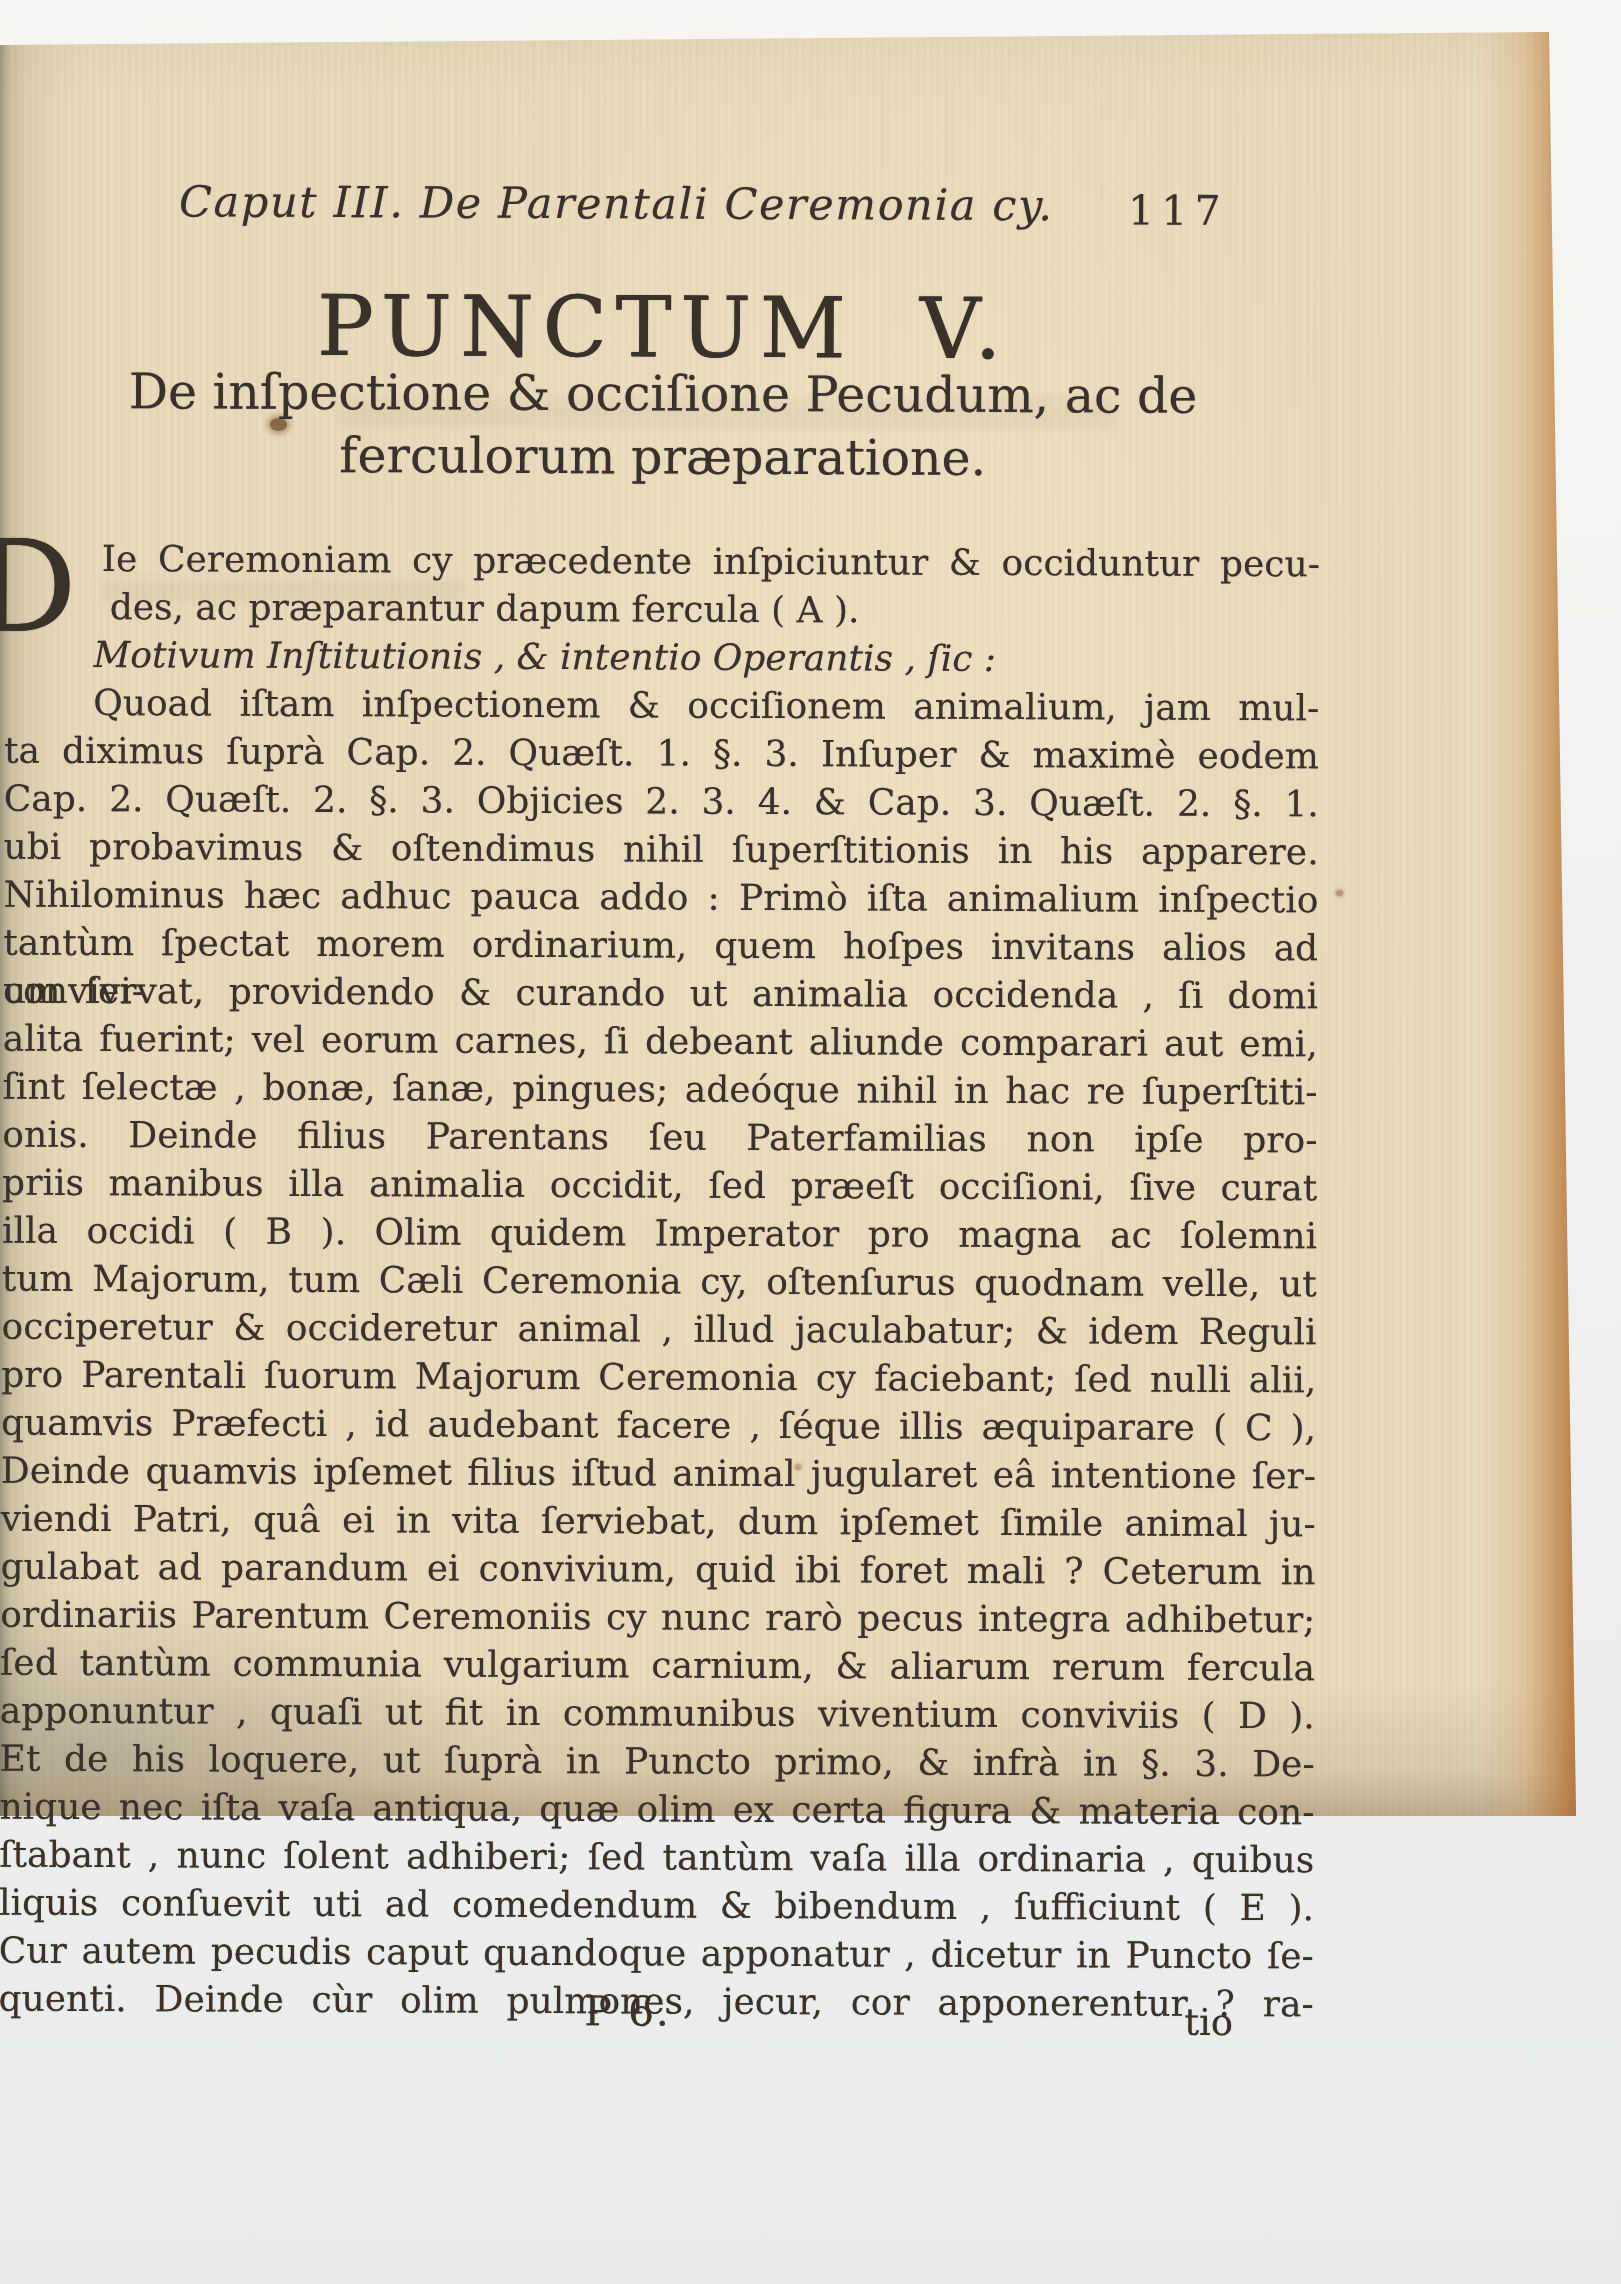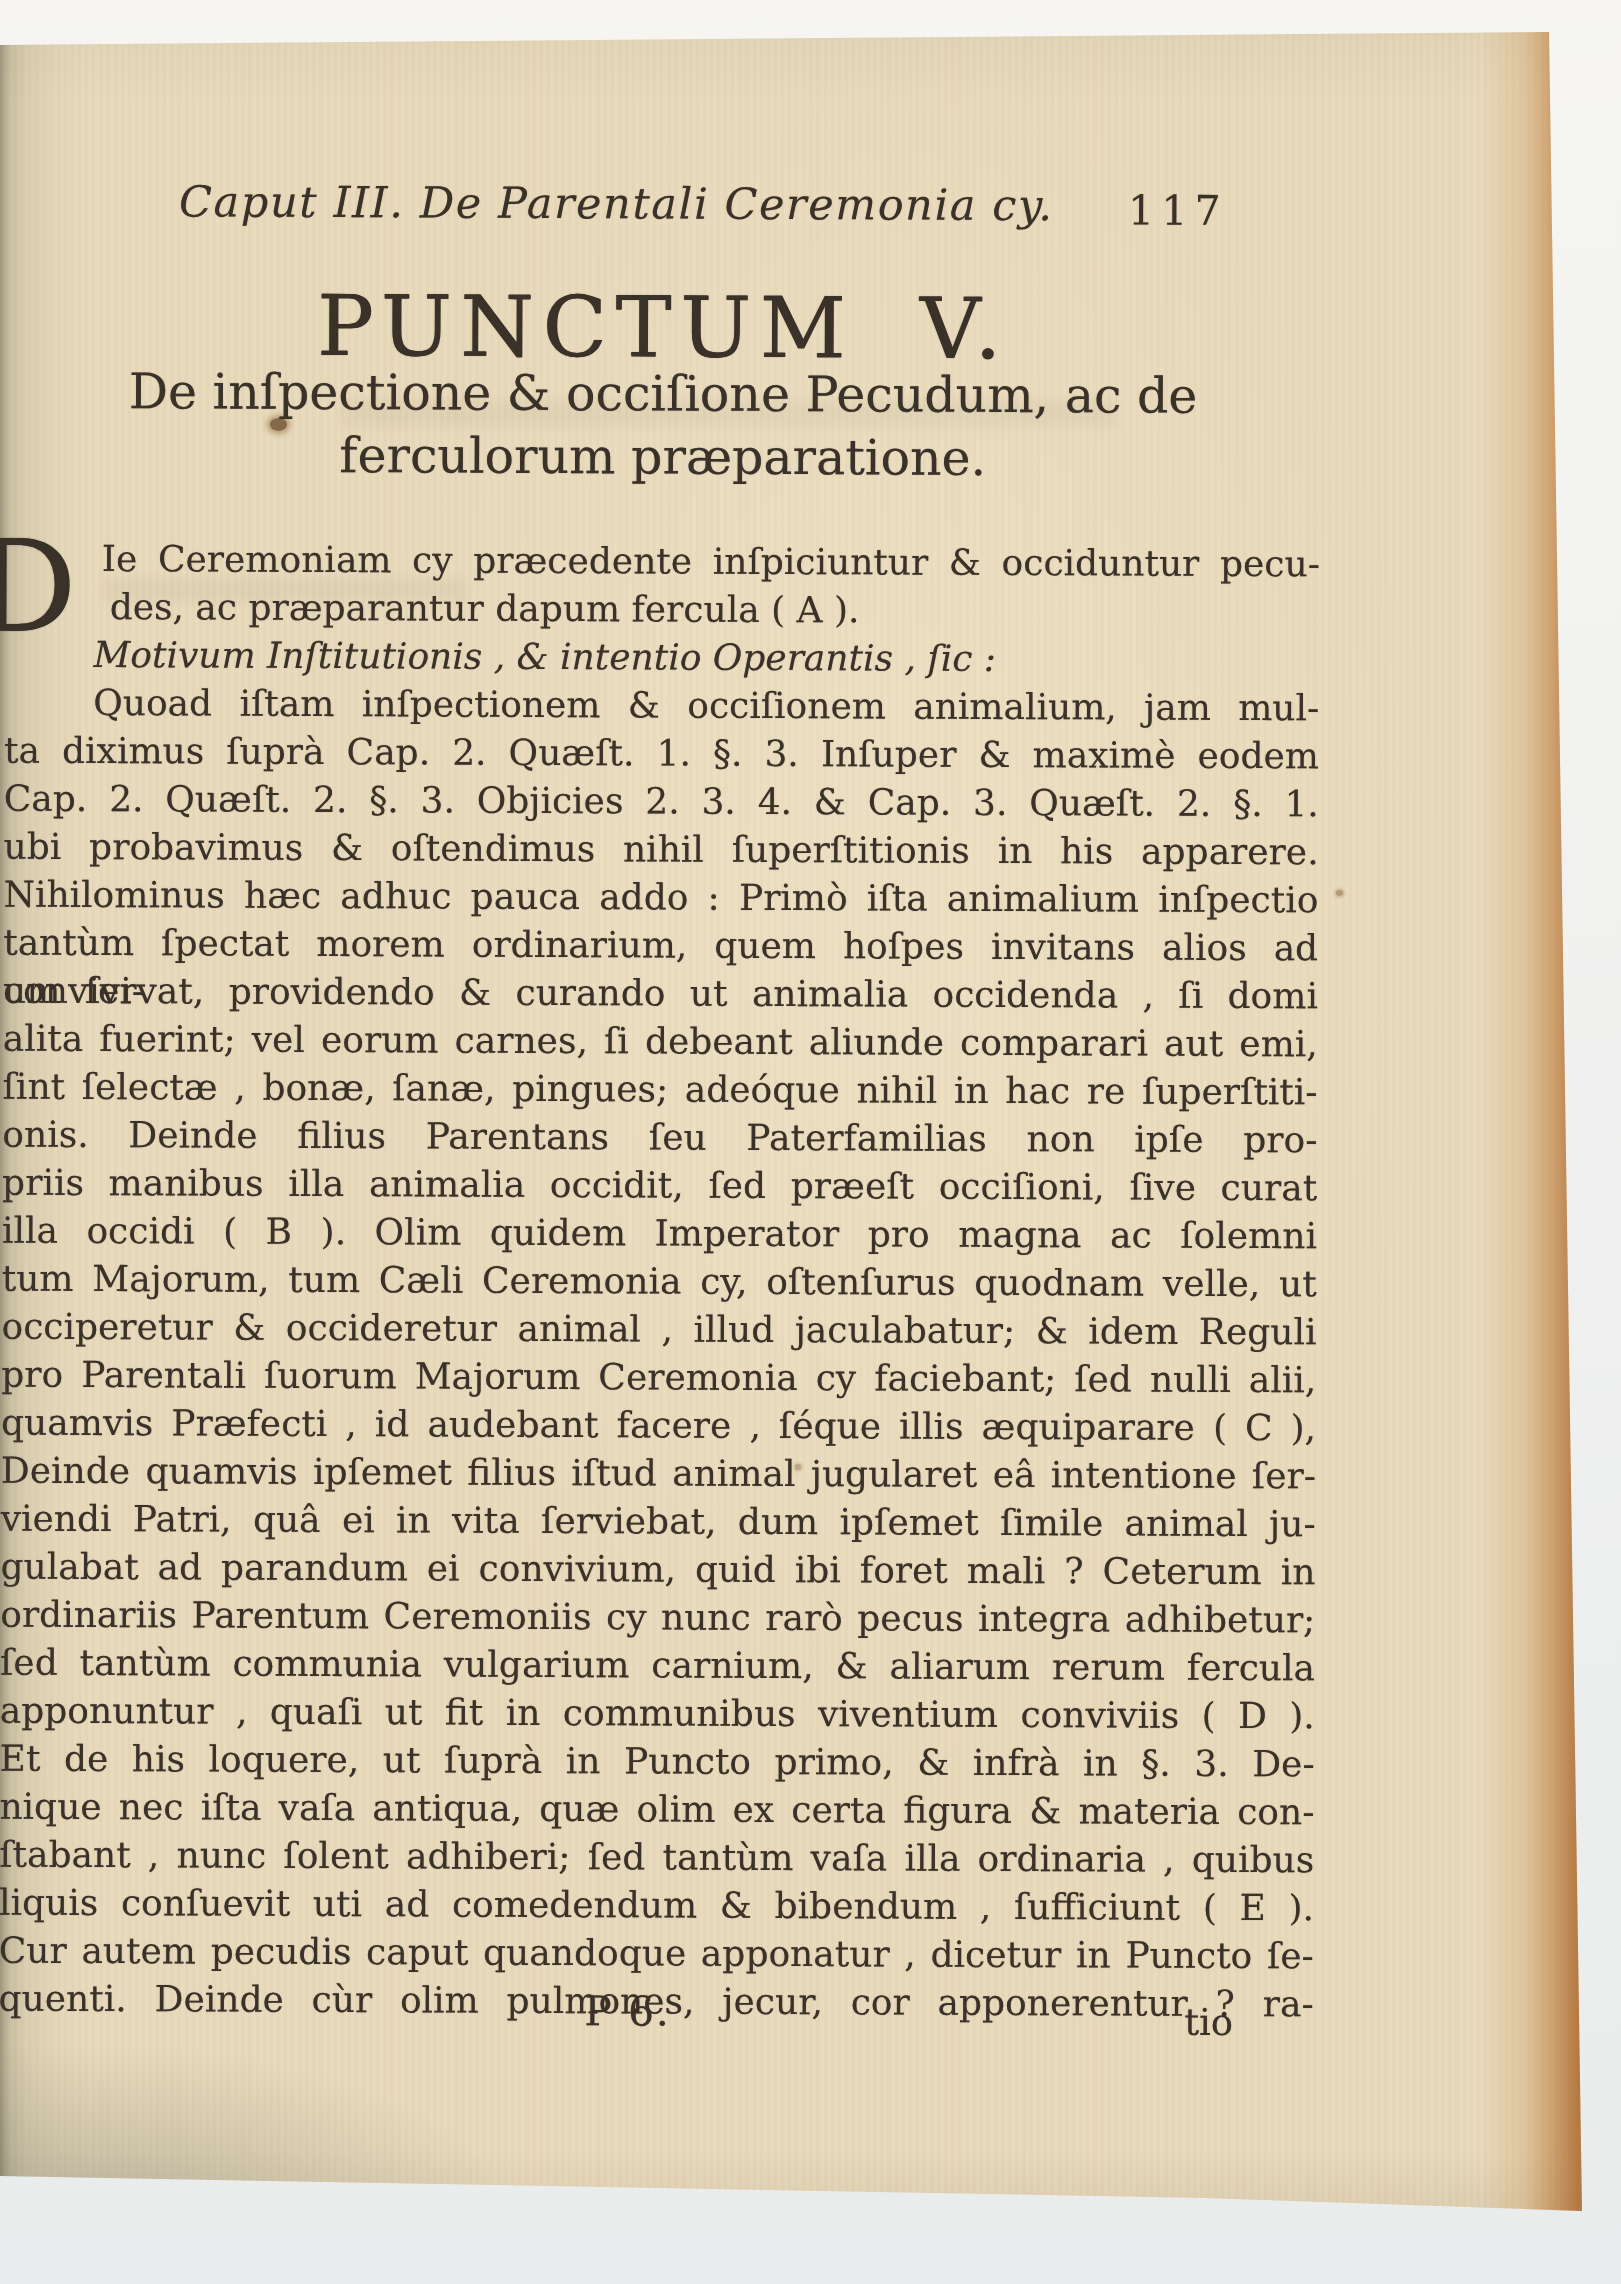--- a/index.html
+++ b/index.html
@@ -3,21 +3,21 @@
 <meta charset="utf-8">
 <title>Scanned book page</title>
 <style>
   html, body {
     margin: 0; padding: 0;
     width: 1622px; height: 2284px;
     overflow: hidden;
     background: linear-gradient(180deg, #f6f5f1 0%, #f1f2f0 40%, #e9ecec 100%);
     font-family: "DejaVu Serif", serif;
   }
-  .scan { position: absolute; inset: 0; width: 1622px; height: 2284px; }
+  .scan { position: absolute; inset: 0; width: 1622px; height: 1816px; }
 
   
   .page {
     position: absolute; inset: 0;
     clip-path: polygon(0px 45px, 1549px 32px, 1582px 2211px, 1204px 2198px, 0px 2176px);
     background:
       
       linear-gradient(90deg, rgba(62,66,48,0.42) 0px, rgba(92,94,72,0.22) 9.5px,
                       rgba(122,120,94,0.11) 27px, rgba(150,142,110,0.05) 55px, rgba(0,0,0,0) 91px),
       

